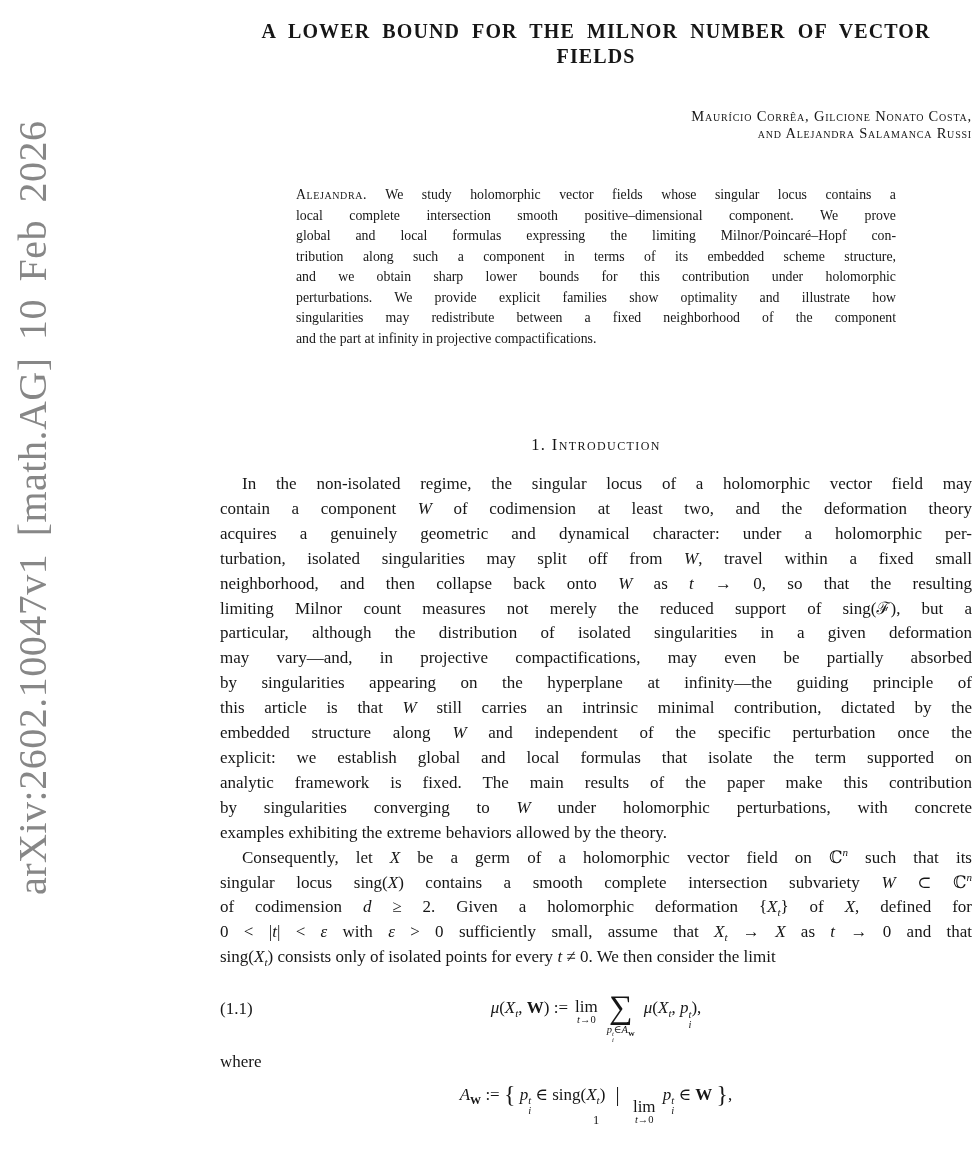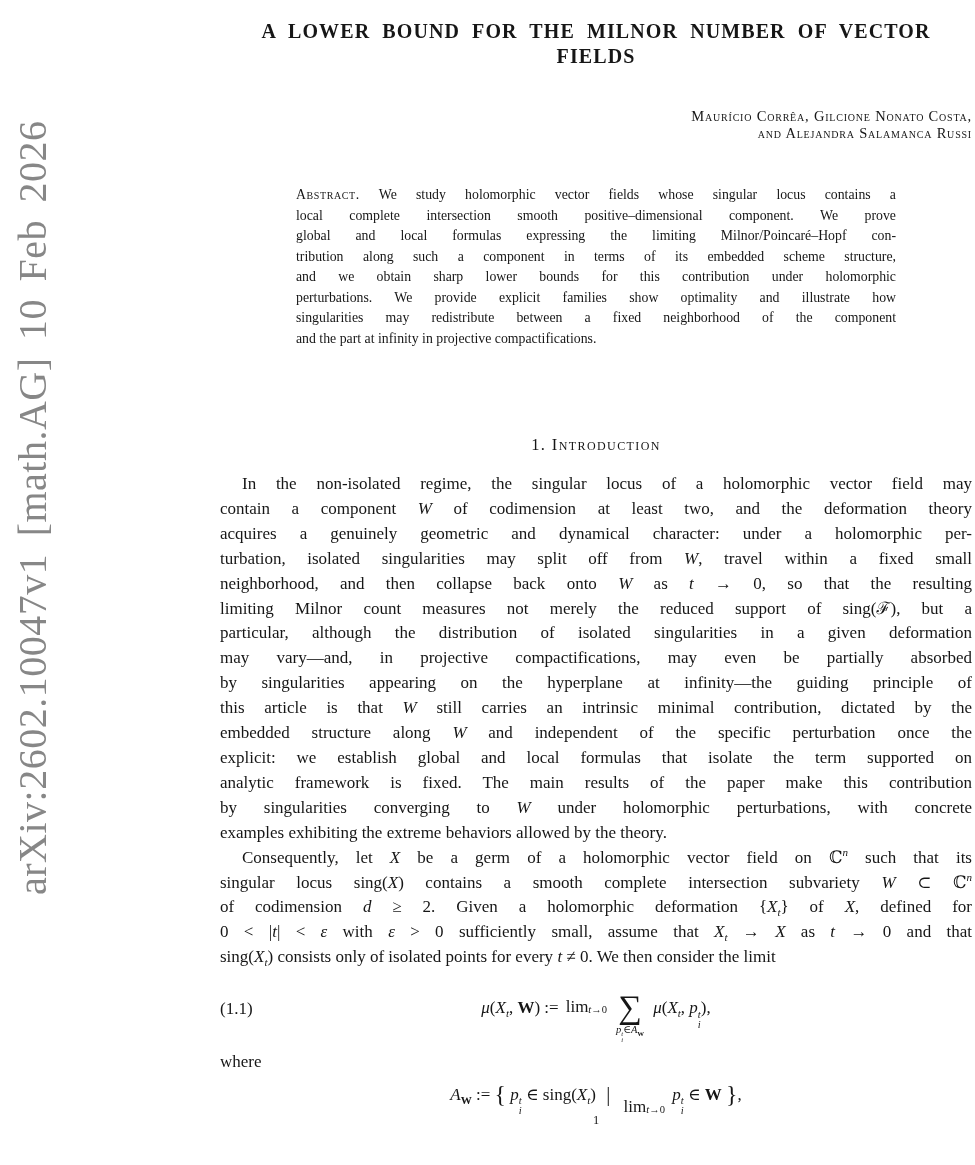--- a/index.html
+++ b/index.html
@@ -93,22 +93,22 @@
   .eqbody {
     position: absolute;
     left: 0; right: 0; top: 0;
     display: flex;
     justify-content: center;
     align-items: flex-start;
   }
   .eqtext { margin-top: 12px; line-height: 20px; }
   .limstack {
     display: inline-flex;
-    flex-direction: row;
-    align-items: flex-end;
+    flex-direction: column;
+    align-items: center;
     line-height: 1.02;
   }
   .eq1 .limstack { margin-top: 12px; margin-left: 7px; }
   .limsub { font-size: 0.62em; }
   .sumstack {
     display: inline-flex;
     flex-direction: column;
     align-items: center;
     margin: 6px 9px 0 9px;
   }
@@ -141,21 +141,21 @@
       <div>A LOWER BOUND FOR THE MILNOR NUMBER OF VECTOR</div>
       <div>FIELDS</div>
     </h1>
 
     <div class="authors">
       <div>Maurício Corrêa, Gilcione Nonato Costa,</div>
       <div>and Alejandra Salamanca Russi</div>
     </div>
 
     <div class="abstract">
-        <div class="jline"><span class="sc">Abstract.</span> We study holomorphic vector fields whose singular locus contains a</div>
+        <div class="jline"><span class="sc">Alejandra.</span> We study holomorphic vector fields whose singular locus contains a</div>
         <div class="jline">local complete intersection smooth positive–dimensional component. We prove</div>
         <div class="jline">global and local formulas expressing the limiting Milnor/Poincaré–Hopf con-</div>
         <div class="jline">tribution along such a component in terms of its embedded scheme structure,</div>
         <div class="jline">and we obtain sharp lower bounds for this contribution under holomorphic</div>
         <div class="jline">perturbations. We provide explicit families show optimality and illustrate how</div>
         <div class="jline">singularities may redistribute between a fixed neighborhood of the component</div>
         <div class="jline lastline">and the part at infinity in projective compactifications.</div>
       </div>
 
     <div class="heading">1. Introduction</div>

